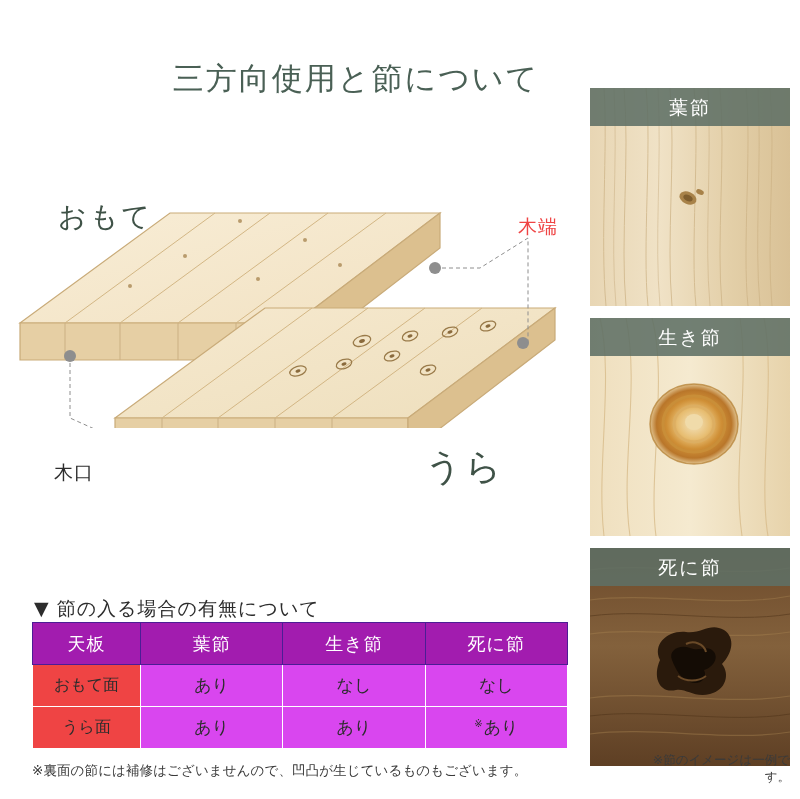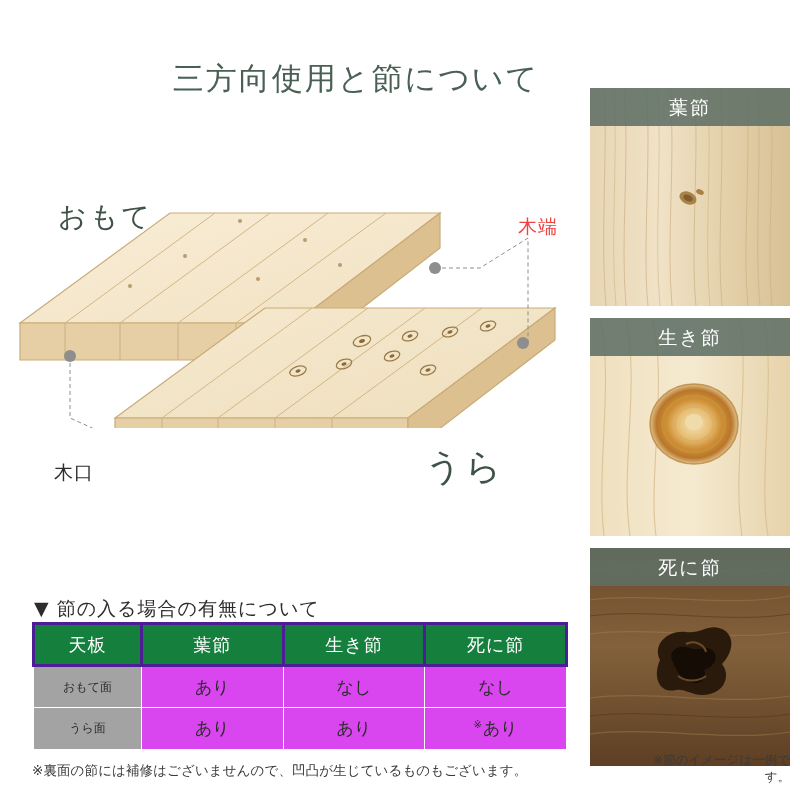--- a/index.html
+++ b/index.html
@@ -90,39 +90,39 @@
     position: absolute;
     left: 32px; top: 622px;
     width: 536px;
   }
   table.knot-table {
     border-collapse: collapse;
     width: 536px;
     table-layout: fixed;
   }
   table.knot-table th {
-    background: #15803d;
+    background: #a21caf;
     color: #ffffff;
     font-weight: normal;
     font-size: 18px;
     height: 42px;
-    border: 3px solid #4c1d95;
+    border: 1px solid #4c1d95;
     letter-spacing: 1px;
   }
   table.knot-table td {
     background: #d946ef;
     color: #2c2c2c;
     font-size: 17px;
     height: 42px;
     text-align: center;
     border: 1px solid #ffffff;
   }
   table.knot-table td.rowhead {
-    background: #a3a3a3;
-    font-size: 12px;
+    background: #ef4444;
+    font-size: 16px;
   }
   table.knot-table td sup {
     font-size: 10px;
     vertical-align: top;
     position: relative;
     top: 2px;
     margin-right: 1px;
   }
   .tbl-footnote {
     position: absolute;

